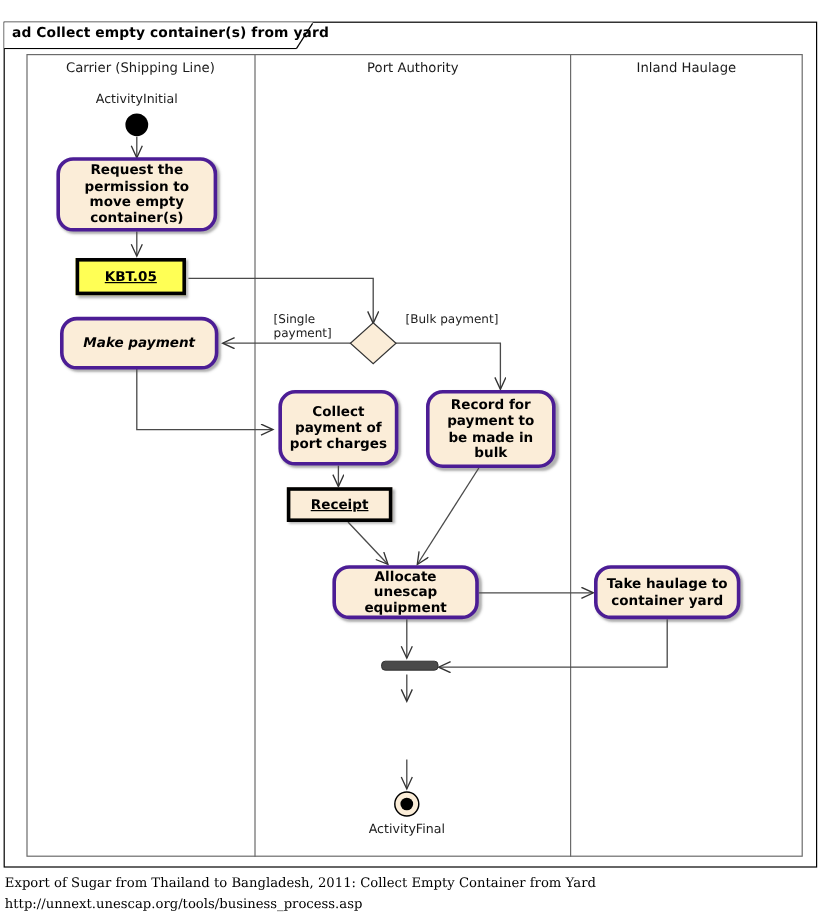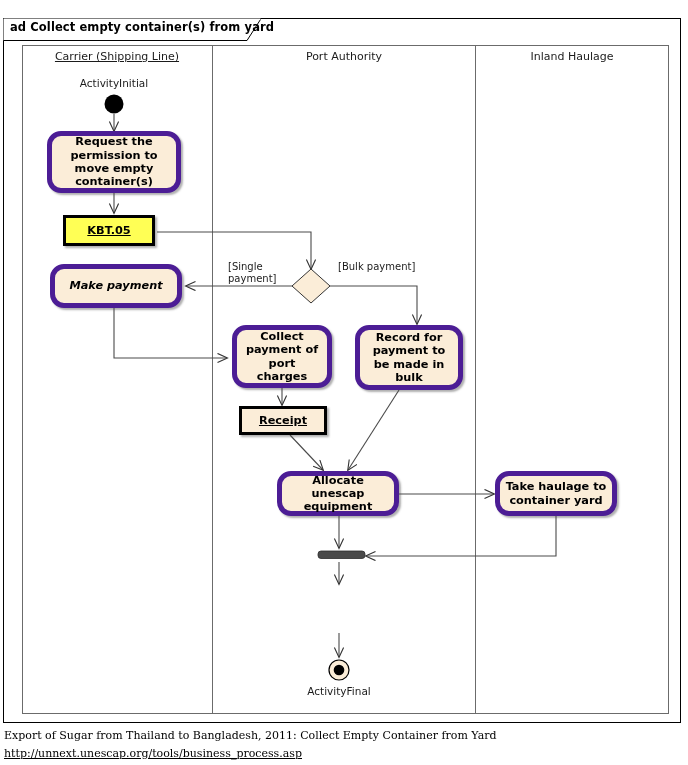--- a/index.html
+++ b/index.html
@@ -69,21 +69,21 @@
     position: absolute;
     left: 0; top: 0;
     width: 688px; height: 765px;
     pointer-events: none;
   }
   
   .node-activity {
     position: absolute;
     box-sizing: border-box;
     background: #fbedd8;
-    border: 5px solid #4c1d95;
+    border: 3px solid #4c1d95;
     border-radius: 14px;
     box-shadow: 2px 2px 2px rgba(80,80,80,0.45);
     display: flex;
     align-items: center;
     justify-content: center;
     text-align: center;
     font-size: 11.3px;
     font-weight: bold;
     color: #000000;
     line-height: 1.18;
@@ -122,21 +122,21 @@
   }
   .footer {
     position: absolute;
     left: 4px;
     font-family: "DejaVu Serif", serif;
     font-size: 11px;
     color: #000000;
     white-space: nowrap;
   }
   .footer.l1 { top: 713px; }
-  .footer.l2 { top: 731px; text-decoration: underline; }
+  .footer.l2 { top: 731px; }
 </style>
 </head>
 <body>
 
 <div id="root">
 
   <div class="frame-outer"></div>
 
   <div class="frame-title-tab">
     <svg width="258" height="23" viewBox="0 0 258 23">
@@ -144,21 +144,21 @@
       <path d="M244 22.5 L257.5 1.5" stroke="#000000" stroke-width="1" fill="none"></path>
       <path d="M0.5 22.5 L244 22.5" stroke="#000000" stroke-width="1" fill="none"></path>
     </svg>
   </div>
   <div class="frame-title-text">ad Collect empty container(s) from yard</div>
 
   <div class="lanes-box"></div>
   <div class="lane-divider" style="left:212px;"></div>
   <div class="lane-divider" style="left:475px;"></div>
 
-  <div class="lane-label" style="left:22px; width:190px;text-decoration:underline;">Carrier (Shipping Line)</div>
+  <div class="lane-label" style="left:22px; width:190px;">Carrier (Shipping Line)</div>
   <div class="lane-label" style="left:213px; width:262px;">Port Authority</div>
   <div class="lane-label" style="left:476px; width:192px;">Inland Haulage</div>
 
   <svg class="svg-layer">
     <defs>
       <marker id="ohead" markerWidth="14" markerHeight="14" refX="10.5" refY="5" orient="auto" markerUnits="userSpaceOnUse">
         <path d="M1,0.4 L11,5 L1,9.6" fill="none" stroke="#333333" stroke-width="1.1"></path>
       </marker>
     </defs>
     <g stroke="#4a4a4a" stroke-width="1.1" fill="none">

